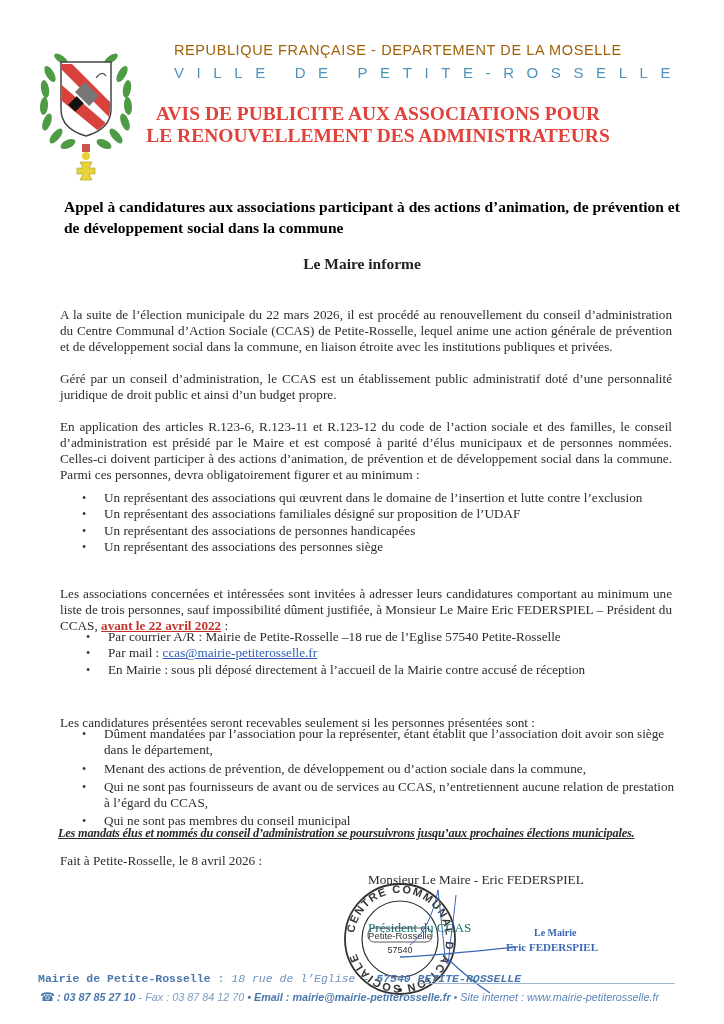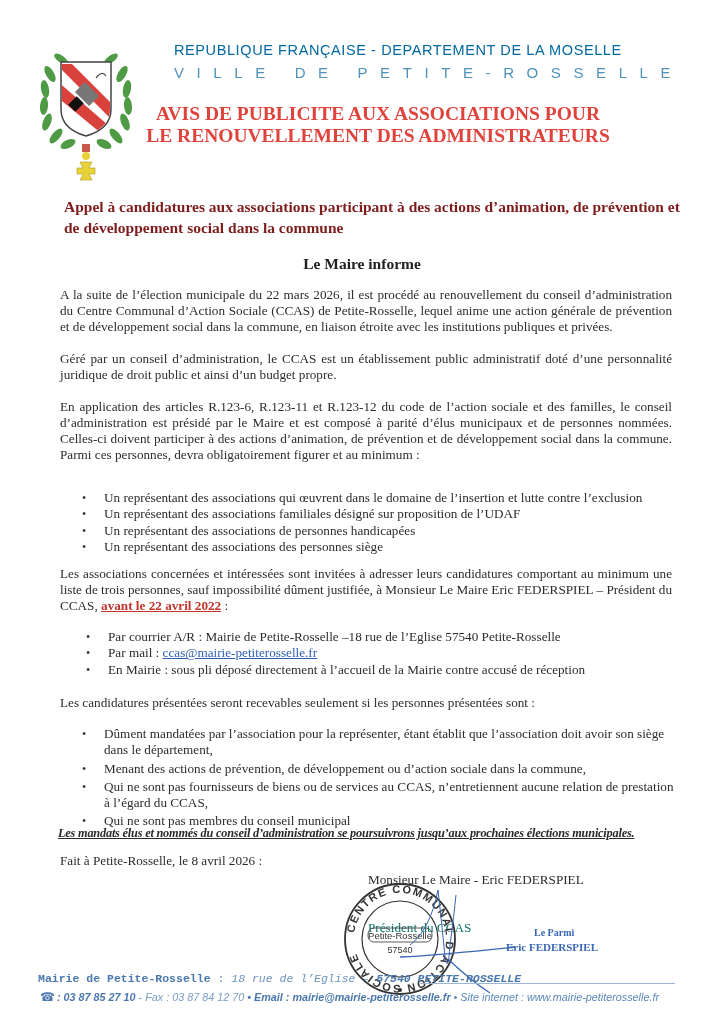--- a/index.html
+++ b/index.html
@@ -1,29 +1,29 @@
 <!DOCTYPE html>
 <html><head>
 <meta charset="utf-8">
 <style>
   * { box-sizing: border-box; margin: 0; padding: 0; }
   html, body { width: 724px; height: 1024px; background: #ffffff; overflow: hidden; }
   body { position: relative; font-family: "Liberation Serif", serif; color: #2a2a2a; }
 
   .crest { position: absolute; left: 36px; top: 44px; width: 100px; height: 140px; }
 
-  .rep-line { position: absolute; left: 174px; top: 42px; width: 520px; font-family: "Liberation Sans", sans-serif; font-size: 14.5px; color: #0369a1; letter-spacing: 0.6px; }
+  .rep-line { position: absolute; left: 174px; top: 42px; width: 520px; font-family: "Liberation Sans", sans-serif; font-size: 14.5px; color: #a16207; letter-spacing: 0.6px; }
   .ville-line { position: absolute; left: 174px; top: 64px; width: 520px; font-family: "Liberation Sans", sans-serif; font-size: 15px; color: #4f93bb; letter-spacing: 12.6px; }
 
   .title { position: absolute; left: 118px; top: 103px; width: 520px; text-align: center; font-family: "Liberation Serif", serif; font-weight: bold; font-size: 19.5px; line-height: 22px; color: #e0433b; }
 
-  .subtitle { position: absolute; left: 64px; top: 196px; width: 620px; font-weight: bold; font-size: 15.5px; line-height: 21px; color: #7f1d1d; font-family: Liberation Serif, serif; }
+  .subtitle { position: absolute; left: 64px; top: 196px; width: 620px; font-weight: bold; font-size: 15.5px; line-height: 21px; color: #000000; font-family: Liberation Serif, serif; }
   .maire-informe { position: absolute; left: 0; top: 255px; width: 724px; text-align: center; font-weight: bold; font-size: 15.5px; color: #222; }
 
-  .para { position: absolute; left: 60px; width: 612px; font-size: 13.2px; line-height: 16px; color: #2c2c2c; text-align: justify; }
+  .para { position: absolute; left: 60px; width: 612px; font-size: 13.2px; line-height: 16px; color: #2c2c2c; text-align: justify; margin-top: 20px; }
   .p1 { top: 287px; }
   .p2 { top: 351px; }
   .p3 { top: 399px; }
   .p4 { top: 566px; }
   .p5 { top: 695px; }
 
   ul.blist { position: absolute; list-style: none; font-size: 13.2px; line-height: 16.3px; color: #2c2c2c; }
   ul.blist li { position: relative; padding-left: 24px; }
   ul.blist li::before { content: "\2022"; position: absolute; left: 2px; top: 0; font-size: 12px; color: #333; }
   .list1 { left: 80px; top: 490px; width: 610px; }
@@ -126,21 +126,21 @@
   <li>Par courrier A/R : Mairie de Petite-Rosselle –18 rue de l’Eglise 57540 Petite-Rosselle</li>
   <li><span>Par mail : </span><a class="mail-link">ccas@mairie-petiterosselle.fr</a></li>
   <li>En Mairie : sous pli déposé directement à l’accueil de la Mairie contre accusé de réception</li>
 </ul>
 
 <p class="para p5">Les candidatures présentées seront recevables seulement si les personnes présentées sont :</p>
 
 <ul class="blist list3">
   <li>Dûment mandatées par l’association pour la représenter, étant établit que l’association doit avoir son siège dans le département,</li>
   <li>Menant des actions de prévention, de développement ou d’action sociale dans la commune,</li>
-  <li>Qui ne sont pas fournisseurs de biens ou de services au CCAS, n’entretiennent aucune relation de prestation à l’égard du CCAS,</li>
+  <li>Qui ne sont pas fournisseurs de avant ou de services au CCAS, n’entretiennent aucune relation de prestation à l’égard du CCAS,</li>
   <li>Qui ne sont pas membres du conseil municipal</li>
 </ul>
 
 <div class="mandats">Les mandats élus et nommés du conseil d’administration se poursuivrons  jusqu’aux prochaines élections municipales.</div>
 
 <div class="fait">Fait à Petite-Rosselle, le 8 avril 2026 :</div>
 
 <div class="sig-name">Monsieur Le Maire - Eric FEDERSPIEL</div>
 <div class="sig-title">Président du CCAS</div>
 
@@ -158,21 +158,21 @@
   <text x="60" y="73" text-anchor="middle" font-family="Liberation Sans, sans-serif" font-size="9" fill="#333">57540</text>
   <circle cx="60" cy="110" r="2" fill="#333"></circle>
 </svg>
 
 <svg class="scribble" viewBox="0 0 130 110">
   <path d="M10 72 Q50 70 125 62" fill="none" stroke="#3a67b3" stroke-width="1.3"></path>
   <path d="M20 60 Q40 45 48 5 Q52 40 55 72 Q58 90 60 60 Q64 30 66 10" fill="none" stroke="#3a67b3" stroke-width="1"></path>
   <path d="M58 74 Q80 95 100 108" fill="none" stroke="#3a67b3" stroke-width="1.2"></path>
 </svg>
 
-<div class="blue-sig1">Le Parmi</div>
+<div class="blue-sig1">Le Mairie</div>
 <div class="blue-sig2">Eric FEDERSPIEL</div>
 
 <div class="footer-line1">
   <span class="f-name">Mairie de Petite-Rosselle</span><span> : </span><span class="f-addr">18 rue de l’Eglise</span><span> - </span><span class="f-city">57540 PETITE-ROSSELLE</span>
 </div>
 <div class="footer-rule"></div>
 
 <div class="footer-line2">
   <span class="phone-icon">☎</span><span class="b">: 03 87 85 27 10</span><span class="lt"> - Fax : 03 87 84 12 70</span><span class="b"> • Email : mairie@mairie-petiterosselle.fr</span><span> • Site internet : www.mairie-petiterosselle.fr</span>
 </div>

